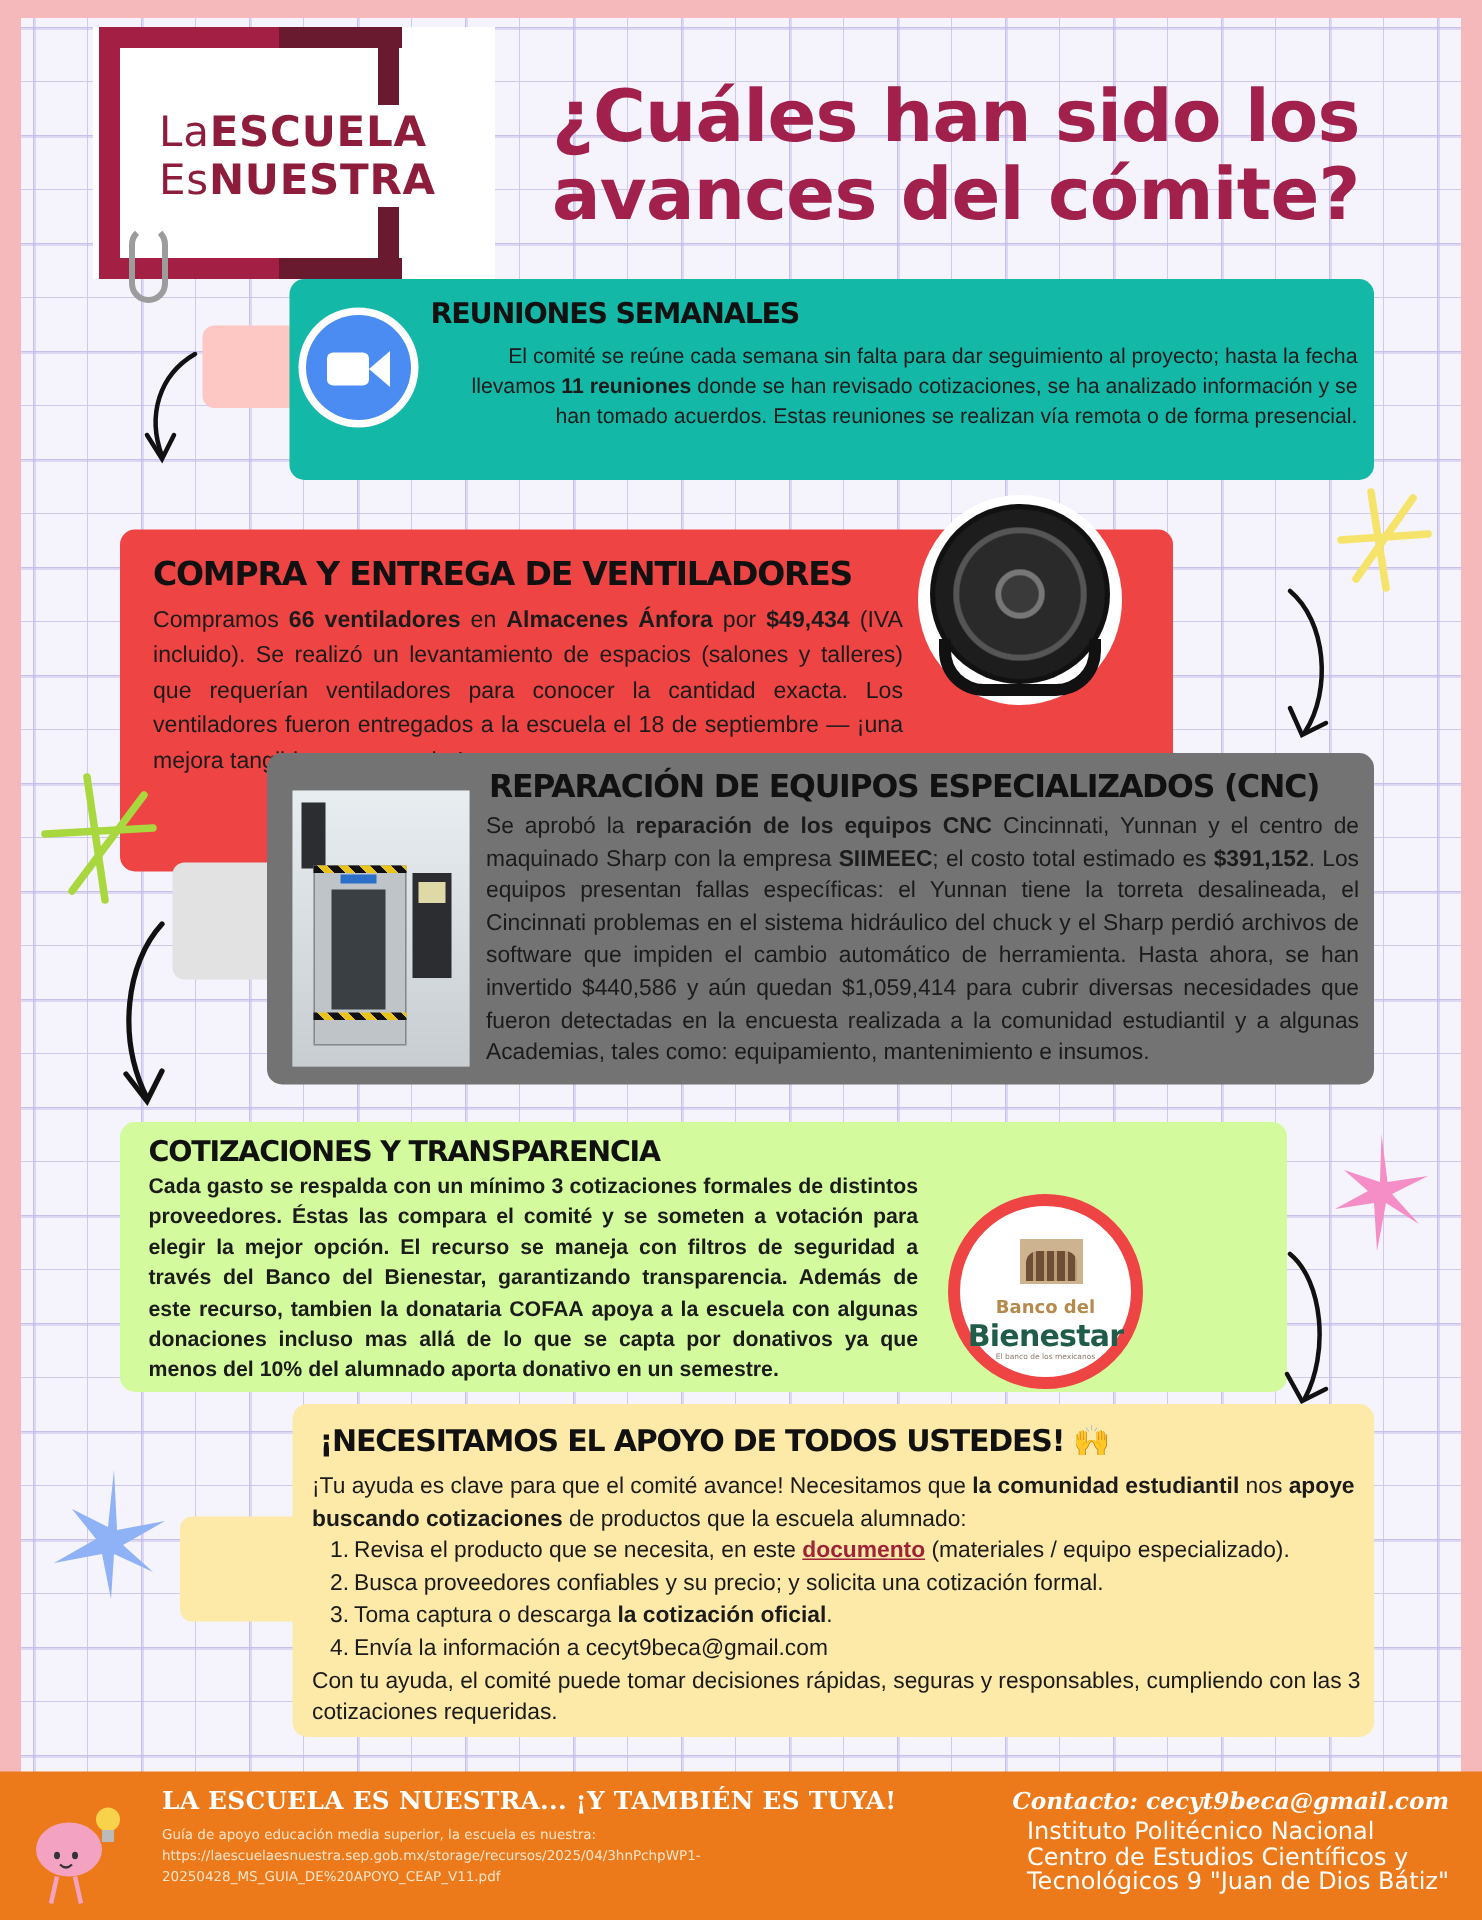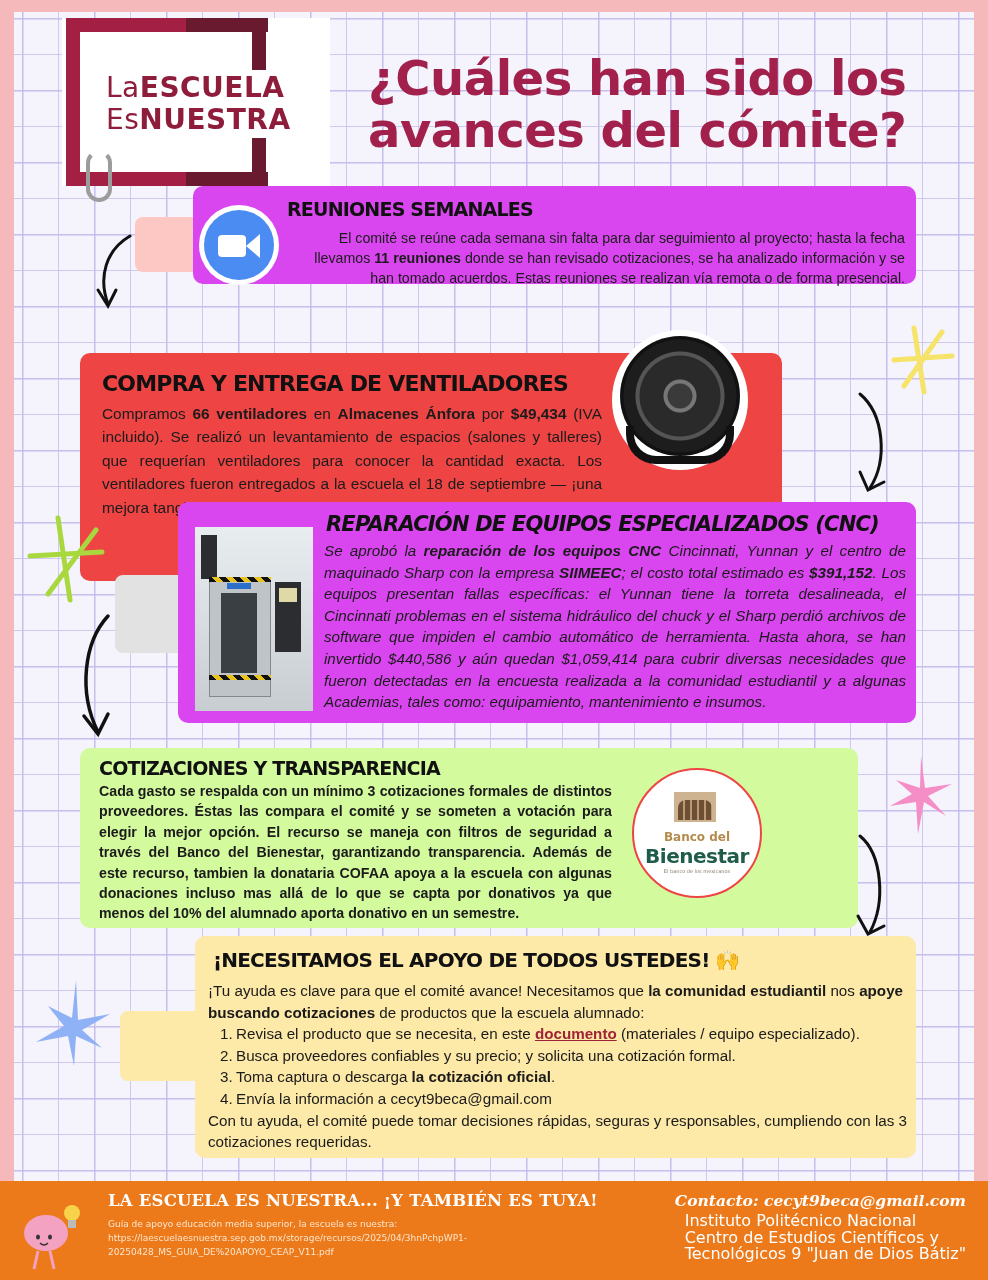--- a/index.html
+++ b/index.html
@@ -56,21 +56,21 @@
   .card { border-radius: 10px; }
   .tab { border-radius: 8px; }
   .card h2 {
     font-family: "DejaVu Sans", sans-serif; font-weight: 700;
     letter-spacing: -0.8px; color: #111;
   }
   .body-text { font-family: "Liberation Sans", sans-serif; color: #1b1b1b; }
   .justify { text-align: justify; }
 
   
-  .c1 { left: 193px; top: 186px; width: 723px; height: 98px; background: #d946ef; }
+  .c1 { left: 193px; top: 186px; width: 723px; height: 134px; background: #14b8a6; }
   .c1-tab { left: 135px; top: 217px; width: 80px; height: 55px; background: #fdc7c3; }
   .zoom-icon { left: 199px; top: 205px; width: 80px; height: 80px; border-radius: 50%;
     background: #fff; }
   .zoom-icon .inner { position:absolute; left:5px; top:5px; width:70px; height:70px; border-radius:50%; background:#4a8cf2; }
   .zoom-icon .cam { position:absolute; left: 14px; top: 25px; width: 28px; height: 22px; background:#fff; border-radius:4px; }
   .zoom-icon .lens { position:absolute; left: 42px; top: 24px; width: 0; height: 0;
     border-top: 12px solid transparent; border-bottom: 12px solid transparent; border-right: 14px solid #fff; }
   .c1 h2 { position:absolute; left: 94px; top: 12px; font-size: 19px; }
   .c1 .body-text { position:absolute; left: 94px; top: 42px; width: 618px; font-size: 14.2px; line-height: 20px; text-align: right; }
 
@@ -80,21 +80,21 @@
   .c2 h2 { position:absolute; left: 22px; top: 18px; font-size: 22px; }
   .c2 .body-text { position:absolute; left: 22px; top: 49px; width: 500px; font-size: 15.4px; line-height: 23.4px; }
   .fan { left: 612px; top: 330px; width: 136px; height: 140px; border-radius: 50%; background:#fff; }
   .fan .ring { position:absolute; left: 8px; top: 6px; width: 120px; height: 120px; border-radius:50%;
     background: radial-gradient(circle, #3a3a3a 0 12px, #777 13px 16px, #2a2a2a 17px 40px, #555 41px 44px, #1d1d1d 45px 56px, #111 57px 60px);
   }
   .fan .stand { position:absolute; left: 14px; top: 96px; width: 108px; height: 38px;
     border: 8px solid #111; border-top: none; border-radius: 0 0 30px 30px; }
 
   
-  .c3 { left: 178px; top: 502px; width: 738px; height: 221px; background: #d946ef; font-style: italic; }
+  .c3 { left: 178px; top: 502px; width: 738px; height: 221px; background: #737373; }
   .c3-tab { left: 115px; top: 575px; width: 80px; height: 78px; background: #e2e2e2; }
   .cnc { left: 195px; top: 527px; width: 118px; height: 184px; background: #cfd4d8; overflow:hidden; }
   .cnc .wall { position:absolute; inset:0; background: linear-gradient(#e8eef0, #c7cdd1); }
   .cnc .machine { position:absolute; left: 14px; top: 50px; width: 62px; height: 120px; background:#bfc4c8; border: 1px solid #888; }
   .cnc .window { position:absolute; left: 26px; top: 66px; width: 36px; height: 80px; background:#3a3f44; }
   .cnc .stripe-t { position:absolute; left: 14px; top: 50px; width: 62px; height: 5px;
     background: repeating-linear-gradient(45deg, #111 0 5px, #e8c21d 5px 10px); }
   .cnc .stripe-b { position:absolute; left: 14px; top: 148px; width: 62px; height: 5px;
     background: repeating-linear-gradient(45deg, #111 0 5px, #e8c21d 5px 10px); }
   .cnc .panel { position:absolute; left: 80px; top: 55px; width: 26px; height: 70px; background:#2b2d30; }
@@ -102,22 +102,22 @@
   .cnc .logo-sharp { position:absolute; left: 32px; top: 56px; width: 24px; height: 6px; background:#2c6fc9; }
   .cnc .tower { position:absolute; left: 6px; top: 8px; width: 16px; height: 44px; background:#2b2d30; }
   .c3 h2 { position:absolute; left: 148px; top: 10px; font-size: 21px; }
   .c3 .body-text { position:absolute; left: 146px; top: 38px; width: 582px; font-size: 15.2px; line-height: 21.6px; }
 
   
   .c4 { left: 80px; top: 748px; width: 778px; height: 180px; background: #d4fa9e; padding-left: 12px; }
   .c4-tab { left: 702px; top: 808px; width: 64px; height: 54px; background: #d4fa9e; }
   .c4 h2 { position:absolute; left: 19px; top: 9px; font-size: 19px; }
   .c4 .body-text { position:absolute; left: 19px; top: 33px; width: 513px; font-size: 14.2px; line-height: 20.4px; font-weight: bold; }
-  .bienestar { left: 632px; top: 768px; width: 130px; height: 130px; border-radius:50%; background:#fff;
-    border: 2px solid #ef4444; }
+  .bienestar { left: 632px; top: 796px; width: 130px; height: 130px; border-radius:50%; background:#fff;
+    border: 8px solid #ef4444; }
   .bienestar .people { position:absolute; left: 40px; top: 22px; width: 42px; height: 30px; background:#cdb38f; }
   .bienestar .people::after { content:""; position:absolute; left: 4px; top: 8px; width: 34px; height: 20px;
     background: repeating-linear-gradient(90deg, #6e4e34 0 5px, #b89a75 5px 7px); border-radius: 8px 8px 0 0; }
   .bienestar .b1 { position:absolute; left:0; width:100%; top: 60px; text-align:center; color:#b48b4c; font-size: 12px; font-weight:700; font-family:"DejaVu Sans", sans-serif; }
   .bienestar .b2 { position:absolute; left:0; width:100%; top: 74px; text-align:center; color:#205c4a; font-size: 20px; font-weight:700; font-family:"DejaVu Sans", sans-serif; letter-spacing:-0.5px; }
   .bienestar .b3 { position:absolute; left:0; width:100%; top: 98px; text-align:center; color:#8a7a6a; font-size: 5px; font-family:"DejaVu Sans", sans-serif; }
 
   
   .c5 { left: 195px; top: 936px; width: 721px; height: 222px; background: #fde9a8; }
   .c5-tab { left: 120px; top: 1011px; width: 90px; height: 70px; background: #fde9a8; }

